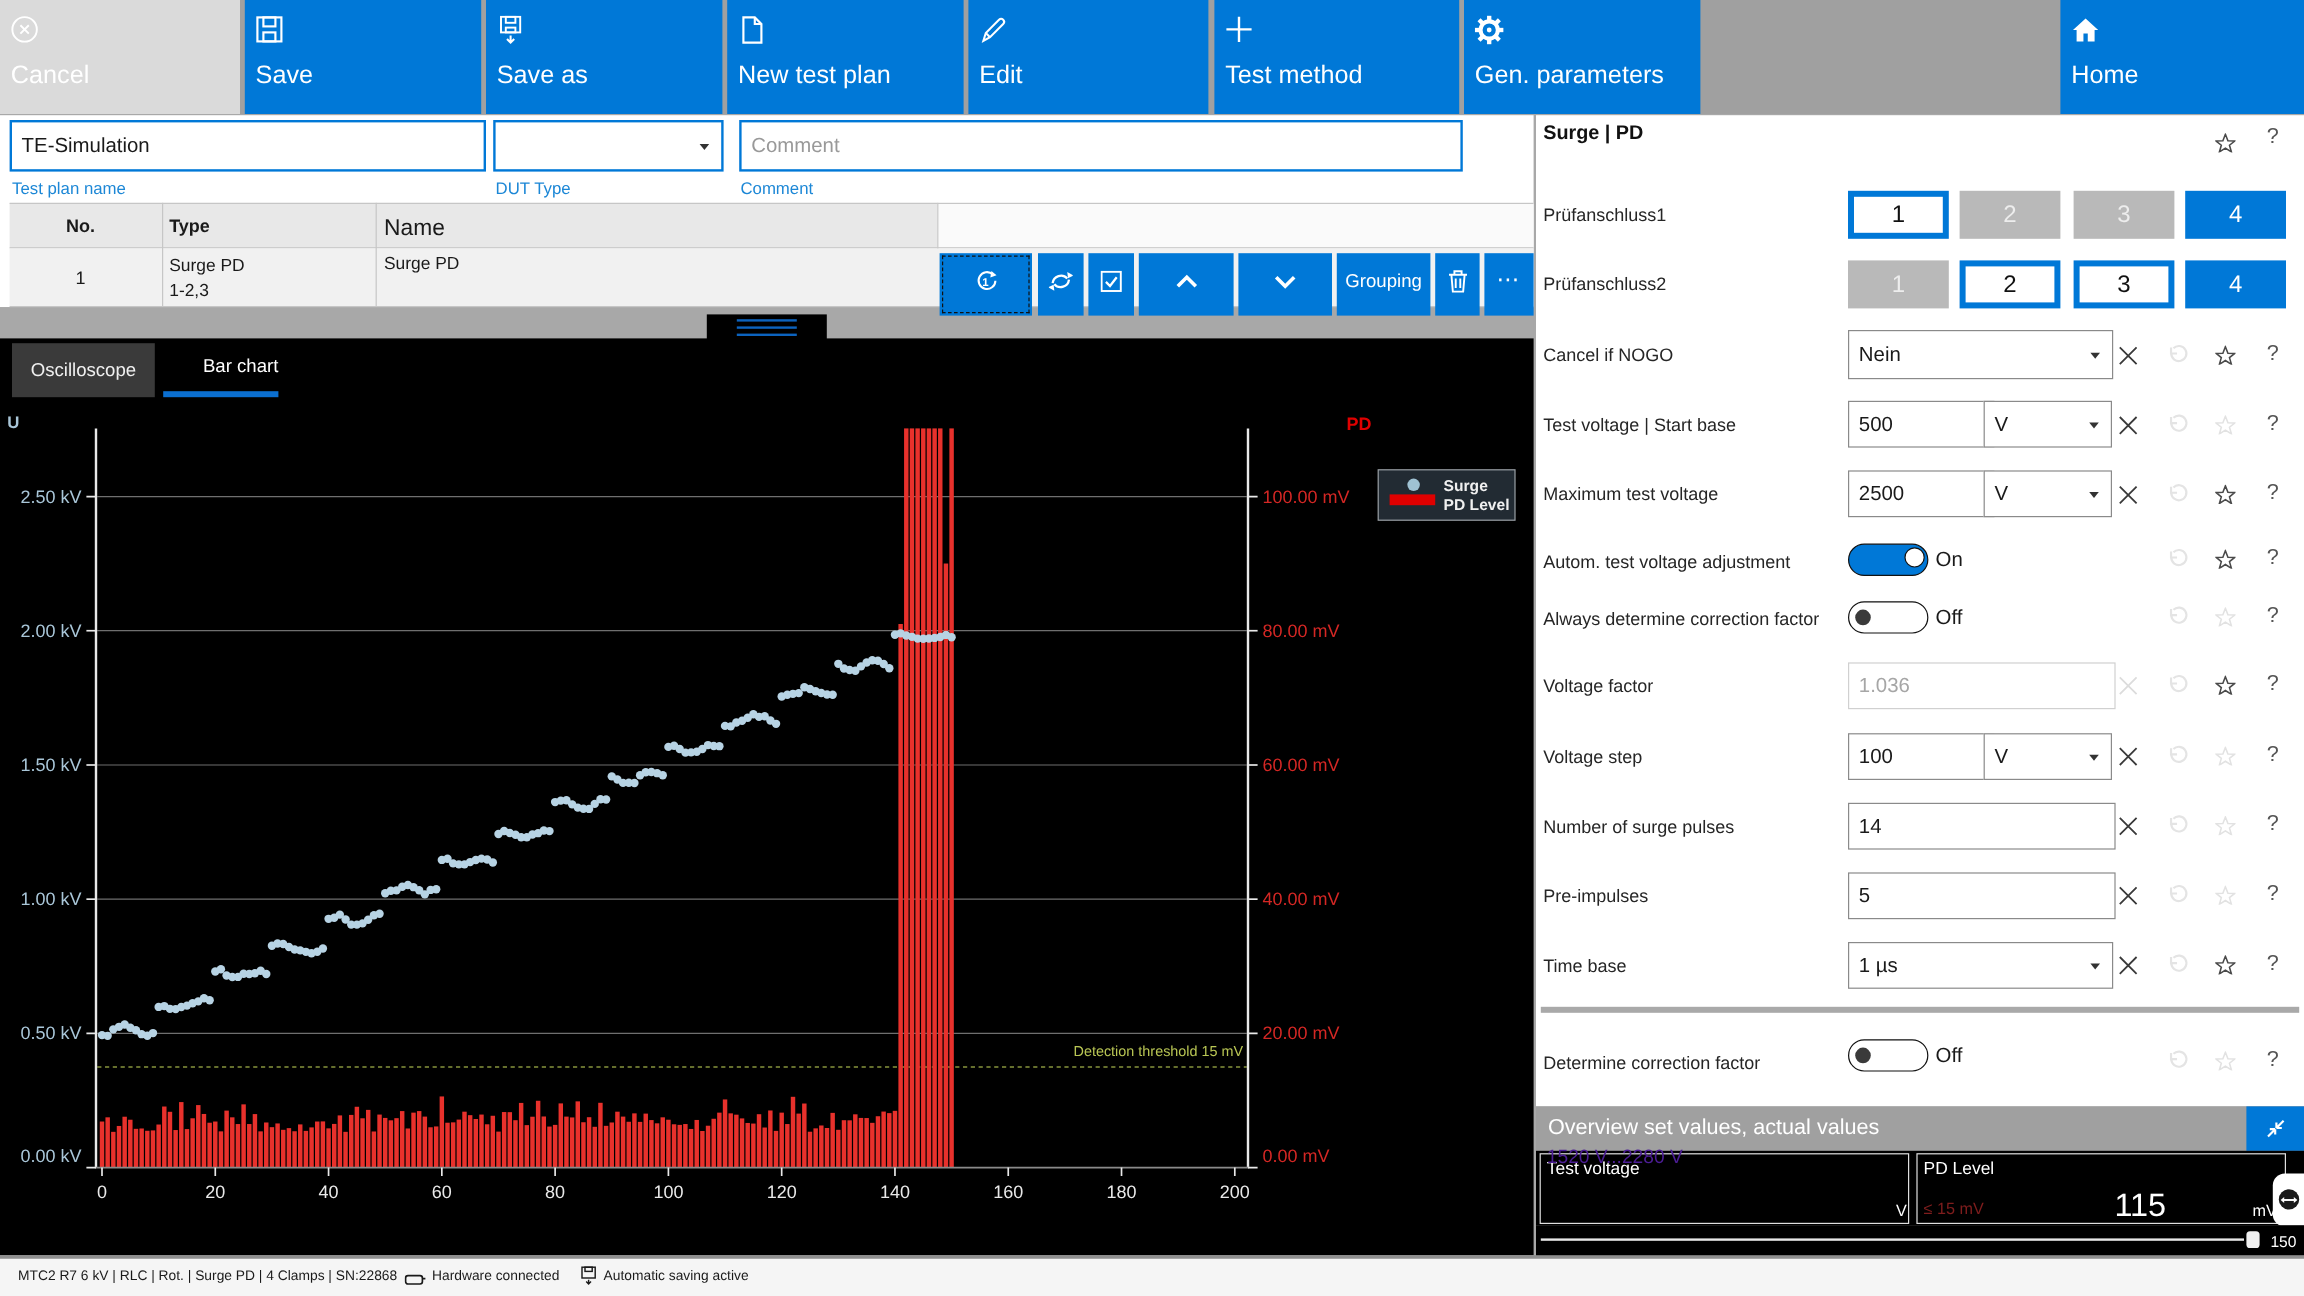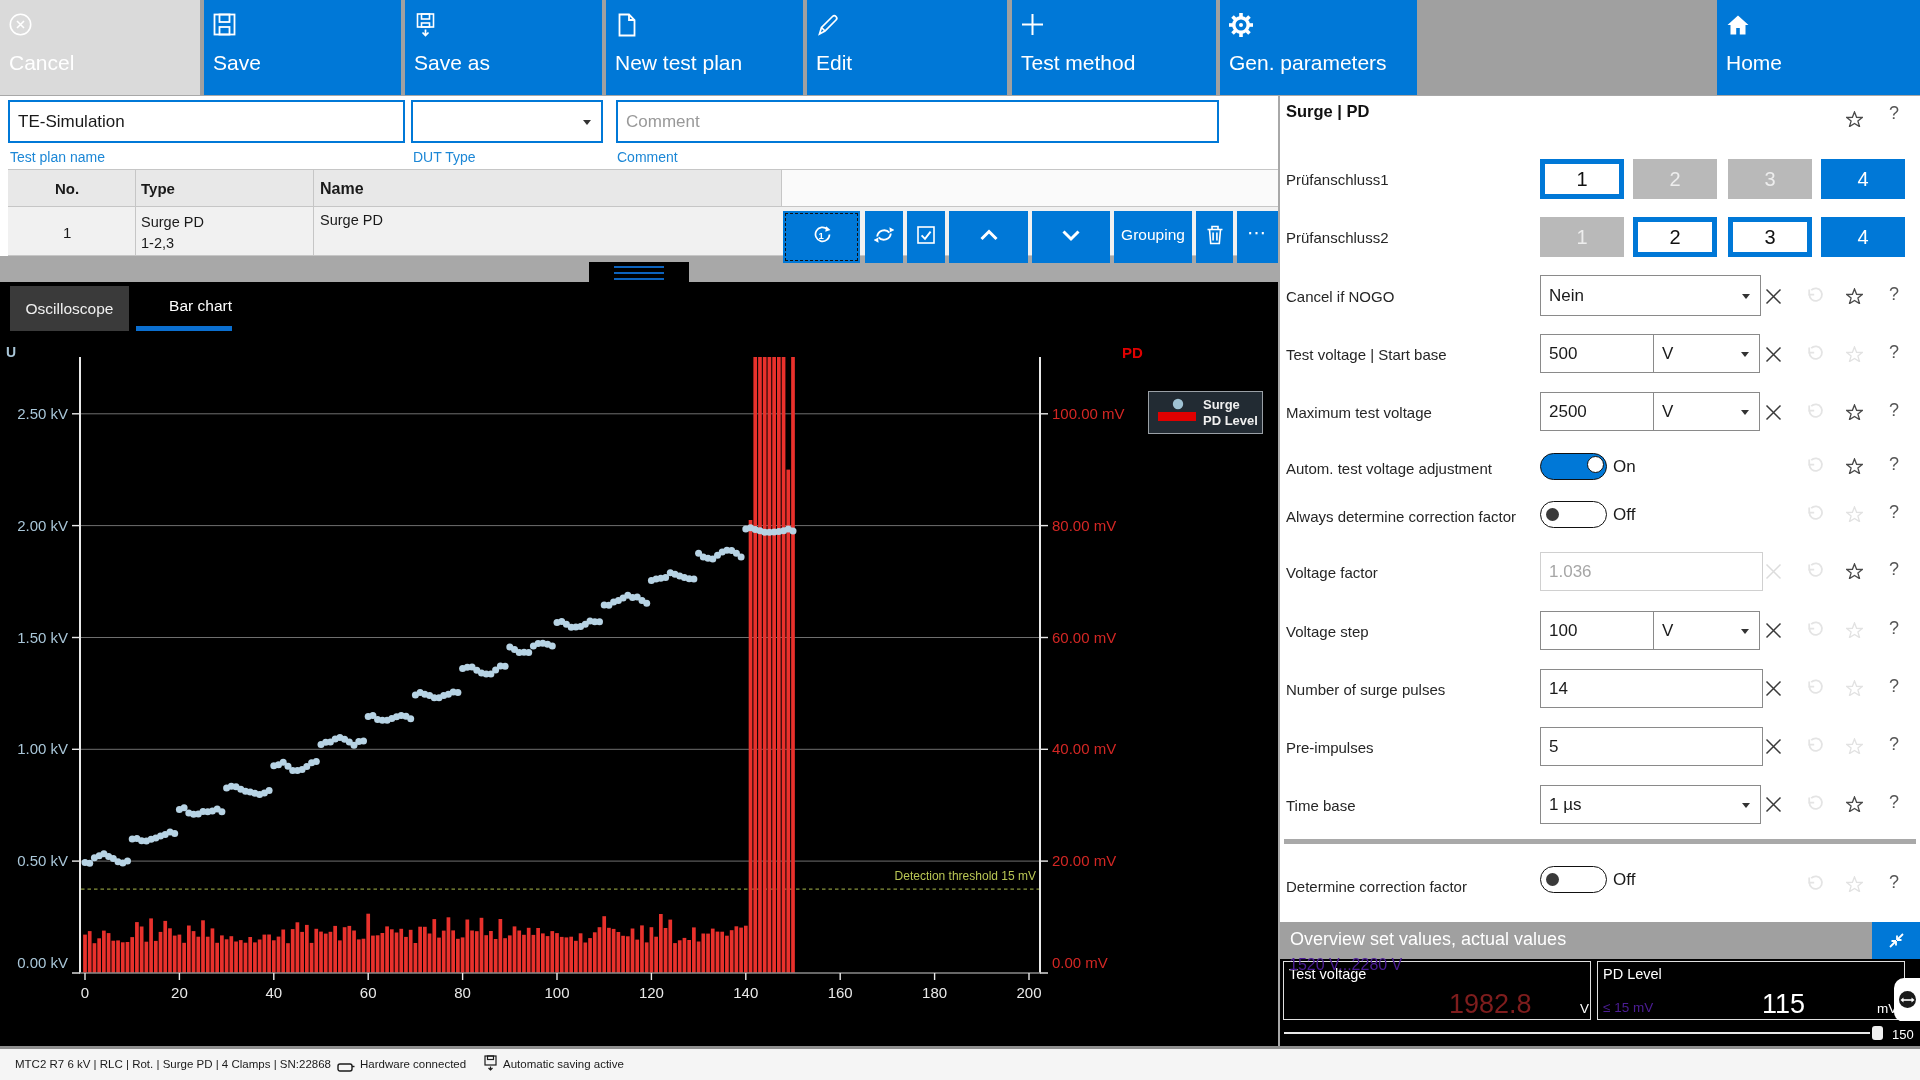--- a/index.html
+++ b/index.html
@@ -88,21 +88,21 @@
 <div class="blbl" style="left:413px;top:149px">DUT Type</div>
 <div class="blbl" style="left:617px;top:149px">Comment</div>
 <div class="abs" style="left:8px;top:169px;width:773px;height:38px;background:#e8e8e8;border-top:1px solid #c6c6c6;border-bottom:1px solid #c6c6c6;box-sizing:border-box"></div>
 <div class="abs" style="left:781px;top:169px;width:497px;height:38px;background:#fafafa;border-top:1px solid #c6c6c6;border-bottom:1px solid #c6c6c6;box-sizing:border-box"></div>
 <div class="abs" style="left:8px;top:207px;width:1270px;height:49px;background:#f1f1f1;border-bottom:1px solid #c6c6c6;box-sizing:border-box"></div>
 <div class="abs" style="left:135px;top:169px;width:1px;height:87px;background:#c6c6c6"></div>
 <div class="abs" style="left:313px;top:169px;width:1px;height:87px;background:#c6c6c6"></div>
 <div class="abs" style="left:781px;top:169px;width:1px;height:38px;background:#c6c6c6"></div>
 <div class="abs" style="left:55px;top:180px;font-size:15px;font-weight:bold;color:#1a1a1a">No.</div>
 <div class="abs" style="left:141px;top:180px;font-size:15px;font-weight:bold;color:#1a1a1a">Type</div>
-<div class="abs" style="left:320px;top:180px;font-size:16px;font-weight:bold;color:#1a1a1a">Name</div>
+<div class="abs" style="left:320px;top:180px;font-size:19px;font-weight:normal;color:#1a1a1a">Name</div>
 <div class="abs" style="left:63px;top:224px;font-size:15px;color:#1a1a1a">1</div>
 <div class="abs" style="left:141px;top:212px;font-size:14.5px;color:#1a1a1a;line-height:21px">Surge PD<br>1-2,3</div>
 <div class="abs" style="left:320px;top:212px;font-size:14.5px;color:#1a1a1a">Surge PD</div>
 <div class="abs" style="left:783px;top:211px;width:77px;height:52px;background:#0078d7;z-index:5;outline:1px dashed #111;outline-offset:-3px;">
     <div style="position:absolute;left:50%;top:50%;transform:translate(-50%,-50%)"><svg width="19" height="18" viewBox="0 0 19 18" style="">
         <g stroke="#fff" stroke-width="1.7" fill="none">
           <path d="M14.8 3.2 A7 7 0 1 0 17 8.4"></path>
         </g>
         <path d="M13.2 0.6 L18 3.4 L13.2 6.2 Z" fill="#fff" transform="rotate(10 15 3.4)"></path>
         <text x="8.6" y="12.6" text-anchor="middle" font-size="9.5" font-weight="bold" fill="#fff" font-family="Liberation Sans,sans-serif">1</text>
@@ -740,24 +740,24 @@
           <path d="M17 4 L11 10 M11 10 h4.5 M11 10 v-4.5"></path>
           <path d="M4 17 L10 11 M10 11 h-4.5 M10 11 v4.5"></path>
         </g>
       </svg></div>
   </div>
 <div class="abs" style="left:1280px;top:959px;width:640px;height:62px;background:#000"></div>
 <div class="abs" style="left:1283px;top:961px;width:306px;height:57px;border:1px solid #e0e0e0;background:#000"></div>
 <div class="abs" style="left:1597px;top:961px;width:306px;height:57px;border:1px solid #e0e0e0;background:#000"></div>
 <div class="abs" style="left:1289px;top:966px;font-size:14.5px;color:#fff">Test voltage</div>
 <div class="abs" style="left:1289px;top:956px;font-size:16px;color:#4c1d95">1520 V...2280 V</div>
-<div class="abs" style="left:1449px;top:989px;font-size:27px;color:#7f1d1d">1982.8</div>
+<div class="abs" style="left:1449px;top:989px;font-size:27px;color:#000000">1982.8</div>
 <div class="abs" style="left:1580px;top:1001px;font-size:13.5px;color:#fff">V</div>
 <div class="abs" style="left:1603px;top:966px;font-size:14.5px;color:#fff">PD Level</div>
-<div class="abs" style="left:1603px;top:1000px;font-size:13.5px;color:#4c1d95">≤ 15 mV</div>
+<div class="abs" style="left:1603px;top:1000px;font-size:13.5px;color:#7f1d1d">≤ 15 mV</div>
 <div class="abs" style="left:1762px;top:989px;font-size:27px;color:#fff">115</div>
 <div class="abs" style="left:1877px;top:1001px;font-size:13.5px;color:#fff">mV</div>
 <div class="abs" style="left:1894px;top:978px;width:26px;height:44px;background:#fff;border-radius:10px 0 0 10px"></div>
 <div class="abs" style="left:1899px;top:991px;width:17px;height:17px;background:#1a1a1a;border-radius:50%">
     <div style="position:absolute;left:0;top:-0.5px"><svg width="17" height="18" viewBox="0 0 17 18" style="">
         <path d="M4.5 6.5 L1.5 9 L4.5 11.5 Z" fill="#fff"></path>
         <path d="M12.5 6.5 L15.5 9 L12.5 11.5 Z" fill="#fff"></path>
         <rect x="4" y="8.2" width="9" height="1.6" fill="#fff"></rect>
       </svg></div>
   </div>

